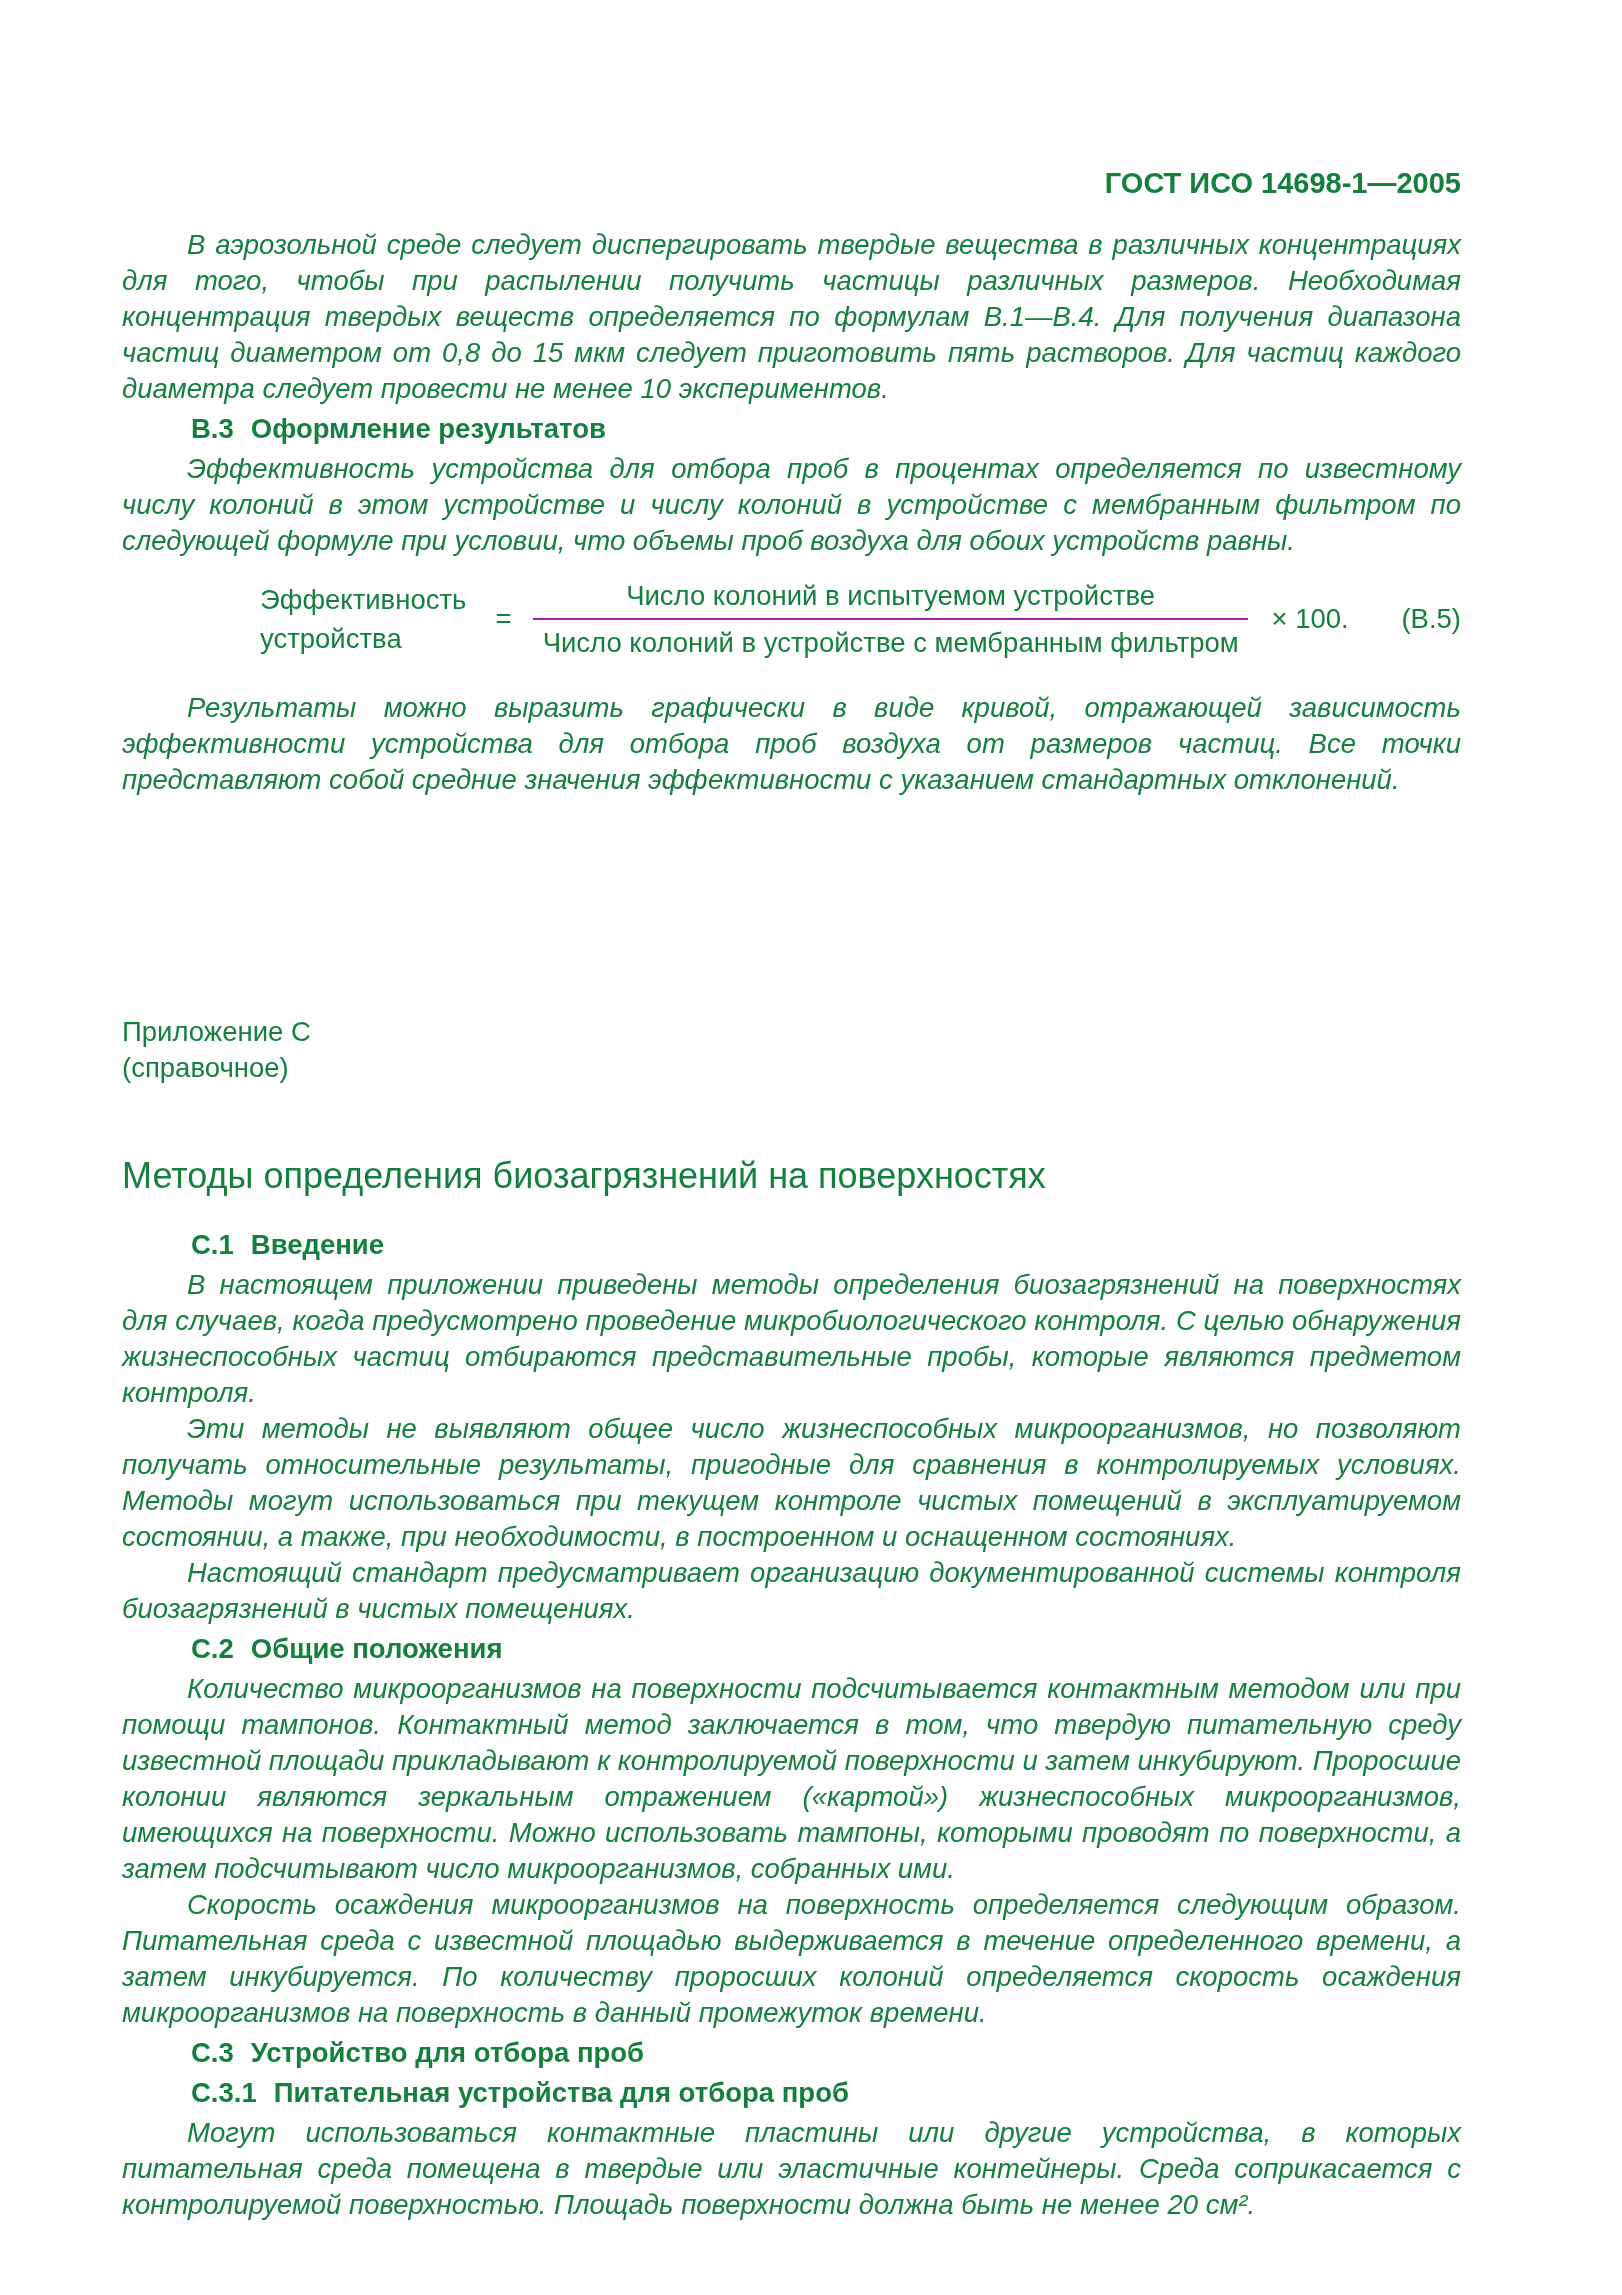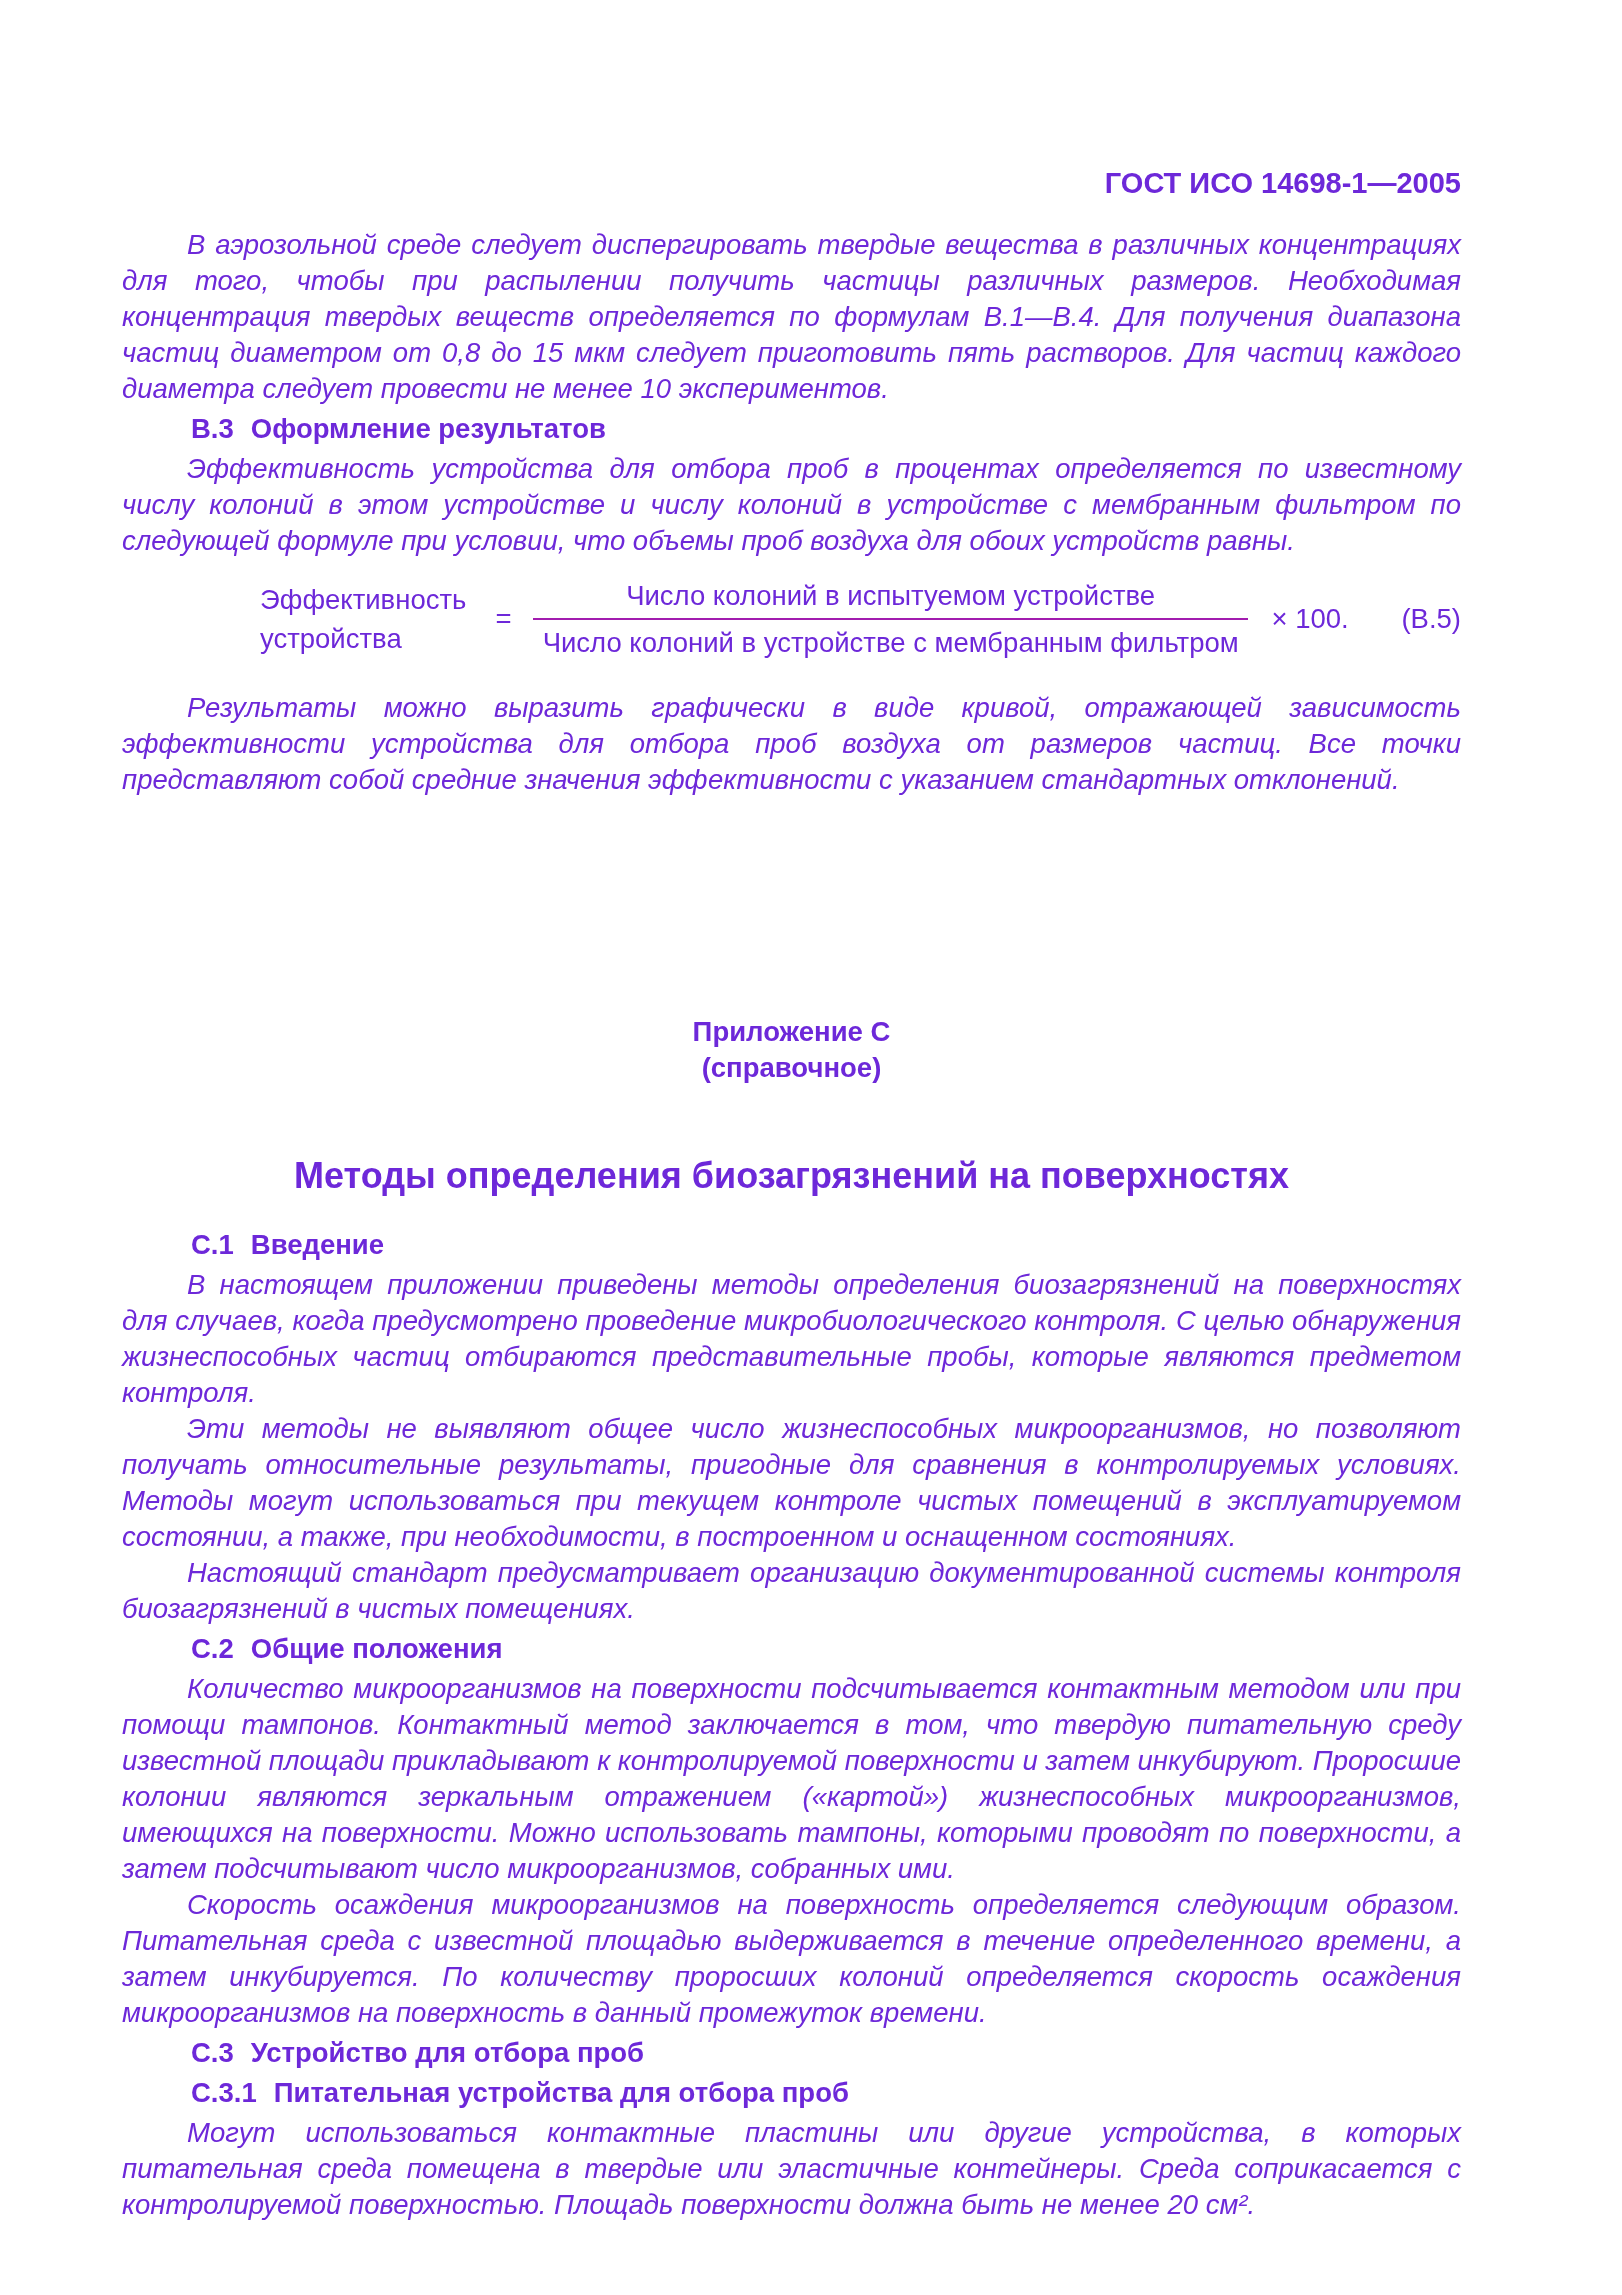--- a/index.html
+++ b/index.html
@@ -2,21 +2,21 @@
 <html lang="ru" style="font-size:10.5px"><head>
 <meta charset="utf-8">
 <style>
   html, body { margin: 0; padding: 0; background: #888; }
   .page {
     position: relative;
     width: 1623px;
     height: 2295px;
     margin: 0 auto;
     background: #ffffff;
-    color: #6d28d9;
+    color: #15803d;
     font-family: "Liberation Sans", "DejaVu Sans", sans-serif;
     font-size: 27.5px;
     line-height: 36px;
     box-sizing: border-box;
     padding: 165px 162px 0 122px;
     overflow: hidden;
   }
   .doc-header {
     text-align: right;
     font-weight: bold;
@@ -42,22 +42,22 @@
     padding-left: 138px;
   }
   .formula-lhs { line-height: 39px; }
   .formula-eq { margin: 0 22px 0 29px; }
   .frac { text-align: center; line-height: 34px; }
   .frac .fnum { display: block; padding: 0 9.2px 5.9px 9.2px; }
   .frac .fden { display: block; border-top: 2px solid #a21caf; padding: 5.9px 9.2px 0 9.2px; }
   .formula-mult { margin-left: 23.6px; }
   .formula-label { margin-left: auto; }
   .centered {
-    text-align: center;
-    font-weight: bold;
+    text-align: left;
+    font-weight: normal;
     margin: 0;
   }
   .appendix-heading { margin-top: 216px; }
   .main-title { margin-top: 72px; font-size: 36px; }
   .h-c1 { margin-top: 33px; }
   .page-number {
     text-align: right;
     padding-right: 36px;
     margin-top: 13px;
   }

